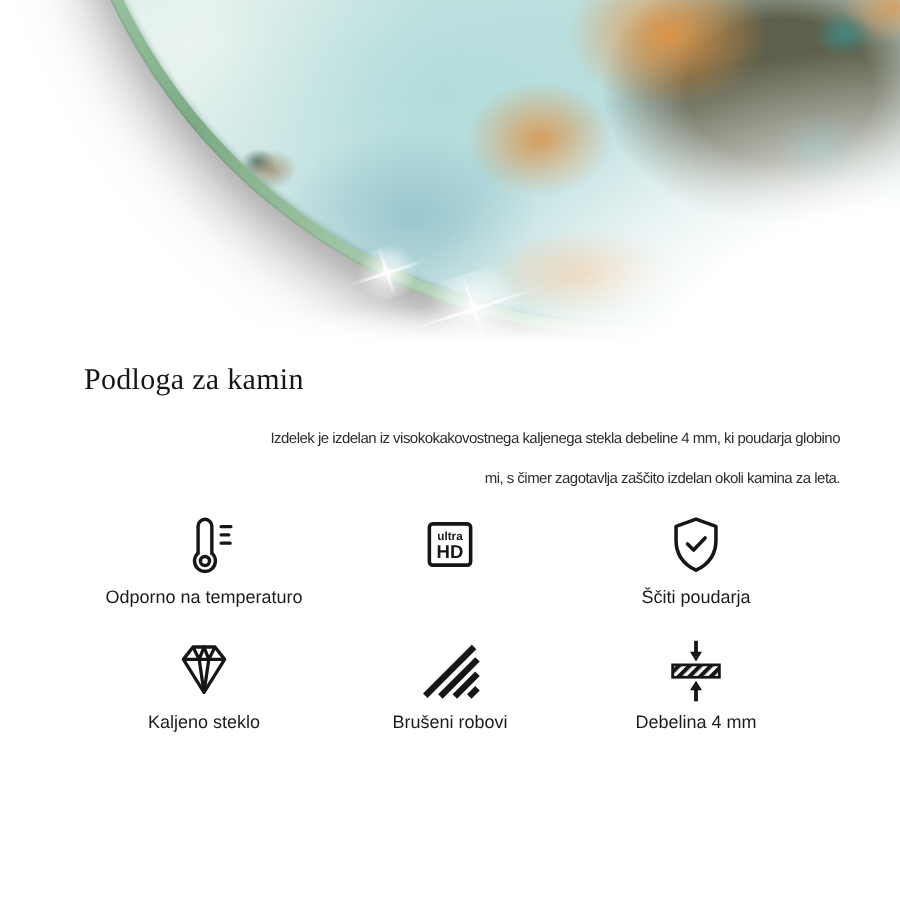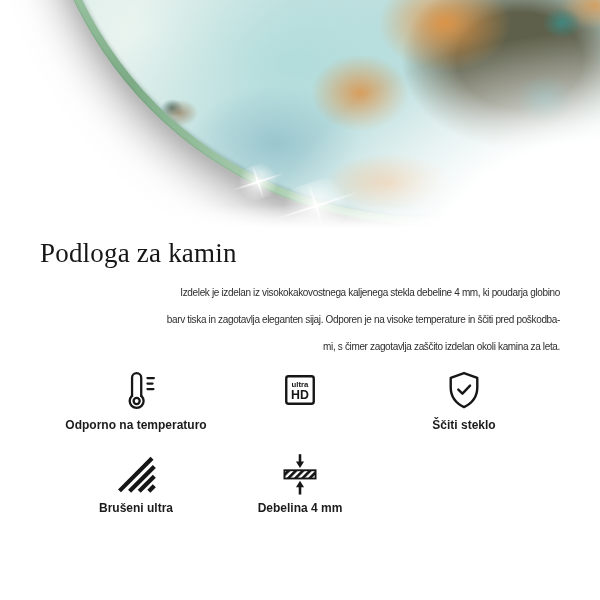--- a/index.html
+++ b/index.html
@@ -40,31 +40,31 @@
     background:radial-gradient(circle, rgba(255,255,255,.95) 0%, rgba(255,255,255,0) 62%);}
   .sparkle .bh{position:absolute;left:0;right:0;top:50%;height:2px;margin-top:-1px;
     background:linear-gradient(90deg, rgba(255,255,255,0), #fff 47%, #fff 53%, rgba(255,255,255,0));}
   .sparkle .bv{position:absolute;top:0;bottom:0;left:50%;width:2px;margin-left:-1px;
     background:linear-gradient(180deg, rgba(255,255,255,0), #fff 47%, #fff 53%, rgba(255,255,255,0));}
   .s1{left:258px;top:182px;width:54px;height:34px;}
   .s2{left:316px;top:206px;width:92px;height:48px;}
 
   
   .content{padding:0 40px;}
-  h1{margin:6px 0 0;font-family:"Liberation Serif",serif;font-weight:400;
-     font-size:27px;line-height:38px;color:#161616;letter-spacing:.2px;}
+  h1{margin:6px 16px 0;font-family:"Liberation Serif",serif;font-weight:400;
+     font-size:20px;line-height:38px;color:#161616;letter-spacing:.2px;}
   .desc{margin:7px 0 0;font-size:10px;letter-spacing:-.35px;color:#2e2e2e;text-align:right;}
   .desc .dline{display:block;line-height:27px;white-space:nowrap;}
 
   
   .features{display:grid;grid-template-columns:repeat(3,1fr);row-gap:18px;
             padding:0 14px;margin-top:8px;}
   .feature{display:flex;flex-direction:column;align-items:center;}
   .feature svg{width:44px;height:44px;display:block;}
-  .flabel{margin-top:6px;font-size:12px;line-height:15px;color:#1c1c1c;font-weight:bold;}
+  .flabel{margin-top:6px;font-size:12px;line-height:15px;color:#1c1c1c;}
 </style>
 </head>
 <body>
 
 <div class="hero">
   <div class="glass-disc">
     <div class="glass-art"></div>
   </div>
   <div class="hero-fade"></div>
   <span class="sparkle s1">
@@ -75,21 +75,20 @@
       <i class="bh"></i>
       <i class="bv"></i>
     </span>
 </div>
 
 <div class="content">
   <h1><span>Podloga za kamin</span><br></h1>
 
   <p class="desc">
     <span class="dline">Izdelek je izdelan iz visokokakovostnega kaljenega stekla debeline 4 mm, ki poudarja globino</span>
-    <span class="dline">barv tiska in zagotavlja eleganten sijaj. Odporen je na visoke temperature in ščiti pred poškodba-</span>
     <span class="dline">mi, s čimer zagotavlja zaščito izdelan okoli kamina za leta.</span>
   </p>
 
   <div class="features">
 
     <div class="feature">
       <svg viewBox="0 0 48 48" fill="none" stroke="#161616" stroke-width="2.5">
         <circle cx="24.7" cy="36" r="7.6" fill="#fff"></circle>
         <path d="M19.7 31.5 V10.7 A5 5 0 0 1 29.7 10.7 V31.5" fill="#fff" stroke-linecap="butt"></path>
         <circle cx="24.7" cy="36" r="3.3"></circle>
@@ -104,32 +103,41 @@
         <text x="24" y="21" text-anchor="middle" fill="#161616" stroke="none" font-family="Liberation Sans, sans-serif" font-size="8.5" font-weight="600">ultra</text>
         <text x="24" y="34" text-anchor="middle" fill="#161616" stroke="none" font-family="Liberation Sans, sans-serif" font-size="13.5" font-weight="bold">HD</text>
       </svg>
     </div>
 
     <div class="feature">
       <svg viewBox="0 0 48 48" fill="none" stroke="#161616" stroke-width="2.6" stroke-linejoin="round" stroke-linecap="round">
         <path d="M24 5.5 L38.5 10.8 V21 C38.5 32.3 32.3 38.7 24 42.7 C15.7 38.7 9.5 32.3 9.5 21 V10.8 Z"></path>
         <path d="M17.8 23.6 L22.3 28 L30.6 19.2"></path>
       </svg>
-      <div class="flabel">Ščiti steklo</div>
+      <div class="flabel">Ščiti poudarja</div>
     </div>
 
+    <div class="feature">
+      <svg viewBox="0 0 48 48" fill="none" stroke="#161616" stroke-width="2.4" stroke-linejoin="round">
+        <path d="M16 8 L32 8 L39 17 L24 41 L9 17 Z"></path>
+        <path d="M9 17 H39"></path>
+        <path d="M16 8 L20.5 17 L24 8 L27.5 17 L32 8"></path>
+        <path d="M20.5 17 L24 41 M27.5 17 L24 41"></path>
+      </svg>
+      <div class="flabel">Kaljeno steklo</div>
+    </div>
 
     <div class="feature">
       <svg viewBox="0 0 48 48" fill="none" stroke="#161616" stroke-width="4.6" stroke-linecap="butt">
         <path d="M6 43.5 L41.5 8"></path>
         <path d="M17 44 L44 17"></path>
         <path d="M27.5 44 L44 27.5"></path>
         <path d="M38 44 L44 38"></path>
       </svg>
-      <div class="flabel">Brušeni ultra</div>
+      <div class="flabel">Brušeni robovi</div>
     </div>
 
     <div class="feature">
       <svg viewBox="0 0 48 48">
         <defs>
           <pattern id="hatch" patternUnits="userSpaceOnUse" width="5.5" height="5.5" patternTransform="rotate(45)">
             <rect x="0" y="0" width="3" height="5.5" fill="#161616"></rect>
           </pattern>
         </defs>
         <rect x="7" y="21" width="34" height="9" fill="url(#hatch)" stroke="#161616" stroke-width="2"></rect>

